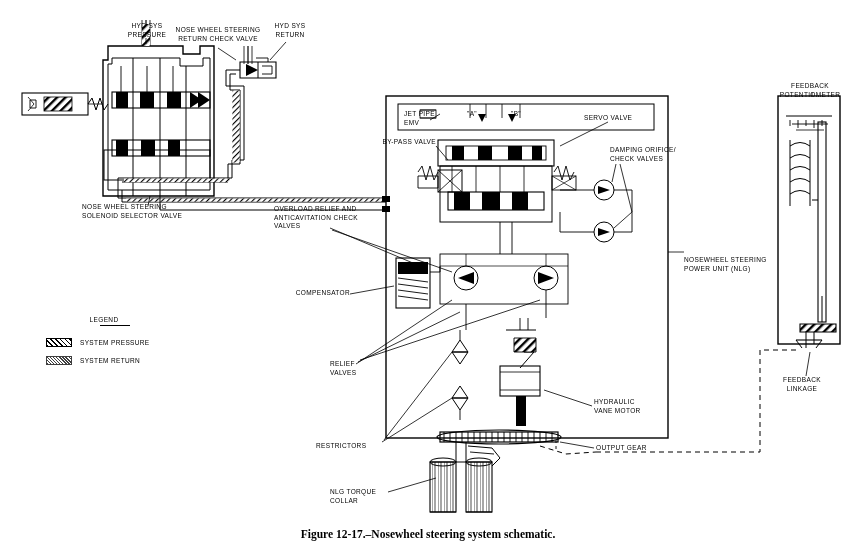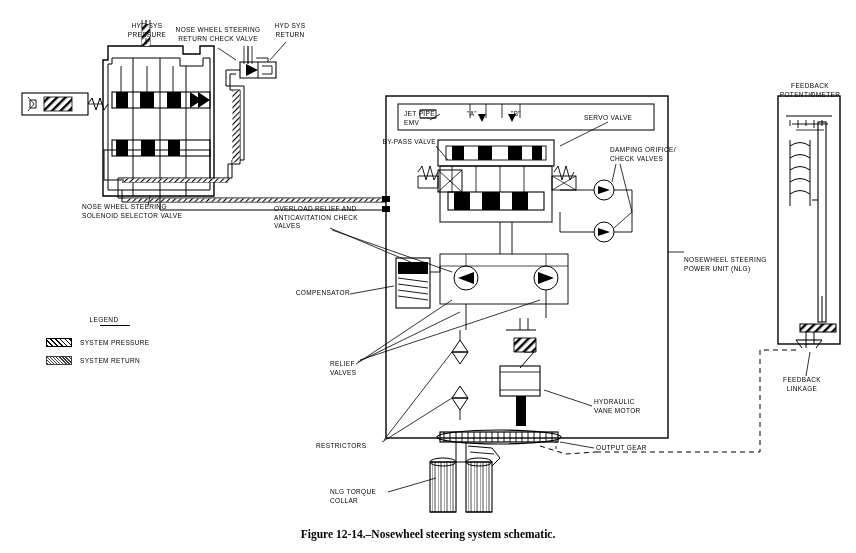--- a/index.html
+++ b/index.html
@@ -387,15 +387,15 @@
 
   <div class="legend-title">LEGEND</div>
   <div class="legend-underline"></div>
 
   <div class="swatch pressure" style="left:46px; top:338px;"></div>
   <div class="lbl" style="left:80px; top:339px; width:100px;">SYSTEM PRESSURE</div>
 
   <div class="swatch ret" style="left:46px; top:356px;"></div>
   <div class="lbl" style="left:80px; top:357px; width:100px;">SYSTEM RETURN</div>
 
-  <div class="caption">Figure 12-14.–Nosewheel steering system schematic.</div>
+  <div class="caption">Figure 12-17.–Nosewheel steering system schematic.</div>
 
 </div>
 
 </body></html>

